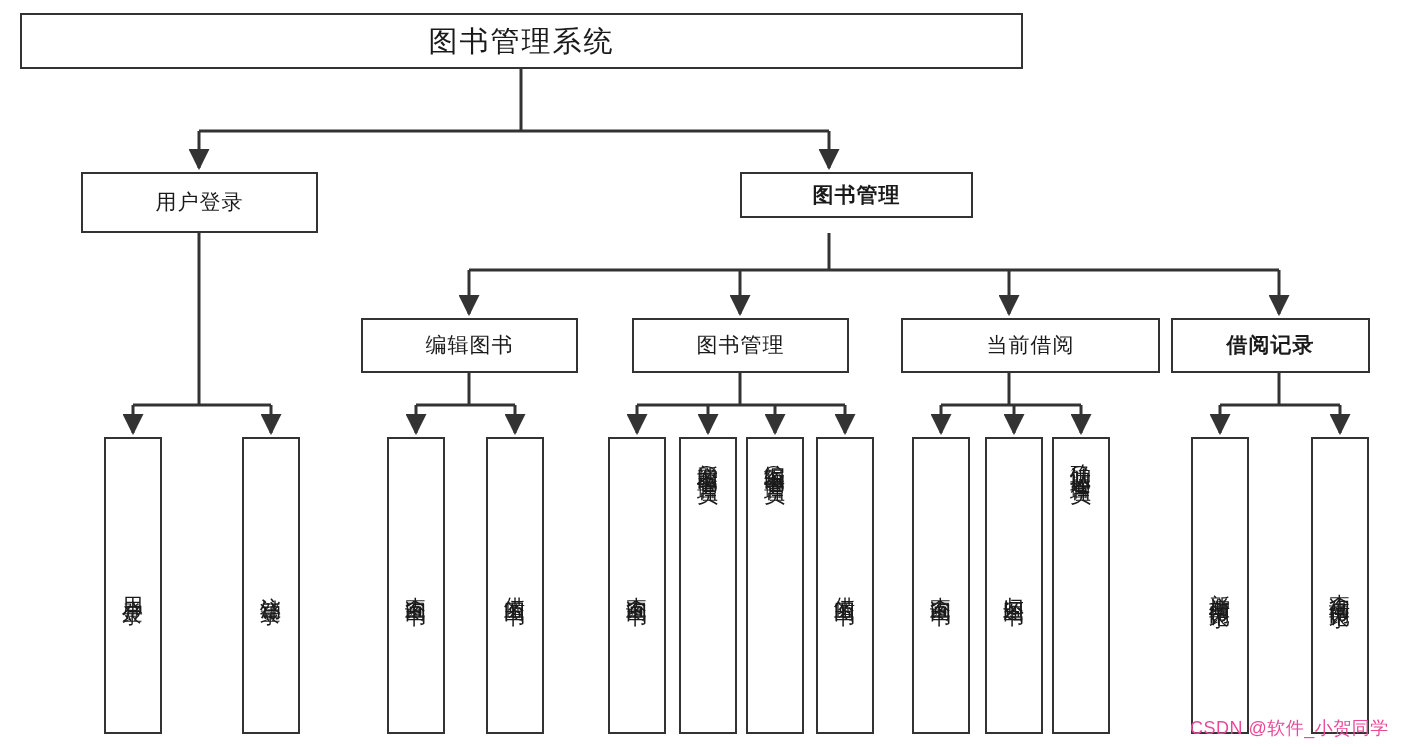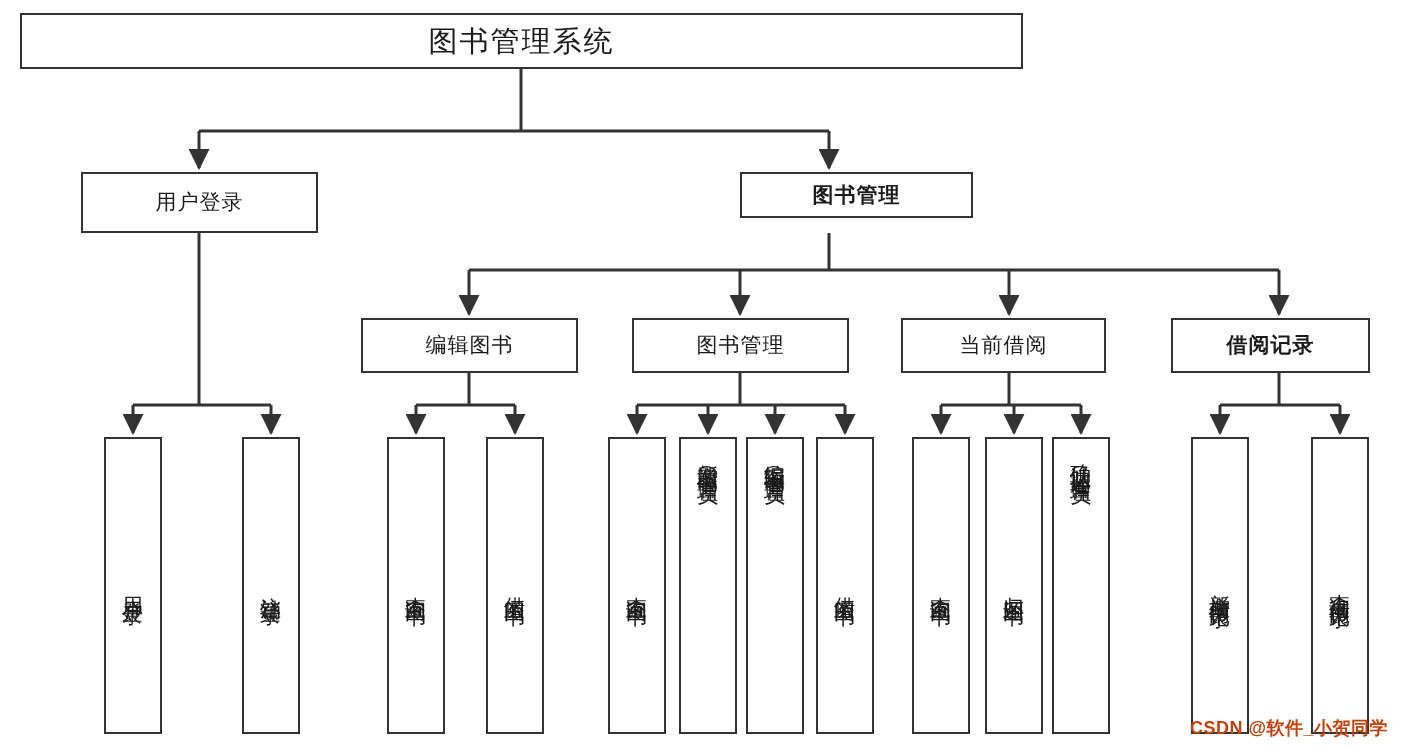--- a/index.html
+++ b/index.html
@@ -65,24 +65,23 @@
     line-height: 1;
     white-space: nowrap;
   }
   .node.vert.anchor-mid {
     align-items: center;
     padding-top: 0;
   }
   .watermark {
     position: absolute;
     font-size: 18px;
-    color: #c2410c;
+    color: #ec4899;
     white-space: nowrap;
     letter-spacing: 0.5px;
-    font-weight: bold;
   }
 </style>
 </head>
 <body>
 
 <div id="canvas">
 
   <svg id="connectors" viewBox="0 0 1405 747" xmlns="http://www.w3.org/2000/svg">
     <defs>
       <marker id="arrow" viewBox="0 0 10 10" refX="9" refY="5" markerWidth="7" markerHeight="7" orient="auto-start-reverse">
@@ -143,21 +142,21 @@
   <div class="node horiz" style="left: 740px; top: 172px; width: 233px; height: 46px; font-weight: bold;">
     <span class="label">图书管理</span>
   </div>
 
   <div class="node horiz" style="left: 361px; top: 318px; width: 217px; height: 55px;">
     <span class="label">编辑图书</span>
   </div>
   <div class="node horiz" style="left: 632px; top: 318px; width: 217px; height: 55px;">
     <span class="label">图书管理</span>
   </div>
-  <div class="node horiz" style="left: 901px; top: 318px; width: 205px; height: 55px;">
+  <div class="node horiz" style="left: 901px; top: 318px; width: 259px; height: 55px;">
     <span class="label">当前借阅</span>
   </div>
   <div class="node horiz" style="left: 1171px; top: 318px; width: 199px; height: 55px; font-weight: bold;">
     <span class="label">借阅记录</span>
   </div>
 
   <div class="node vert anchor-mid" style="left: 104px; top: 437px; width: 58px; height: 297px;">
     <span class="label">用户登录</span>
   </div>
   <div class="node vert anchor-mid" style="left: 242px; top: 437px; width: 58px; height: 297px;">

